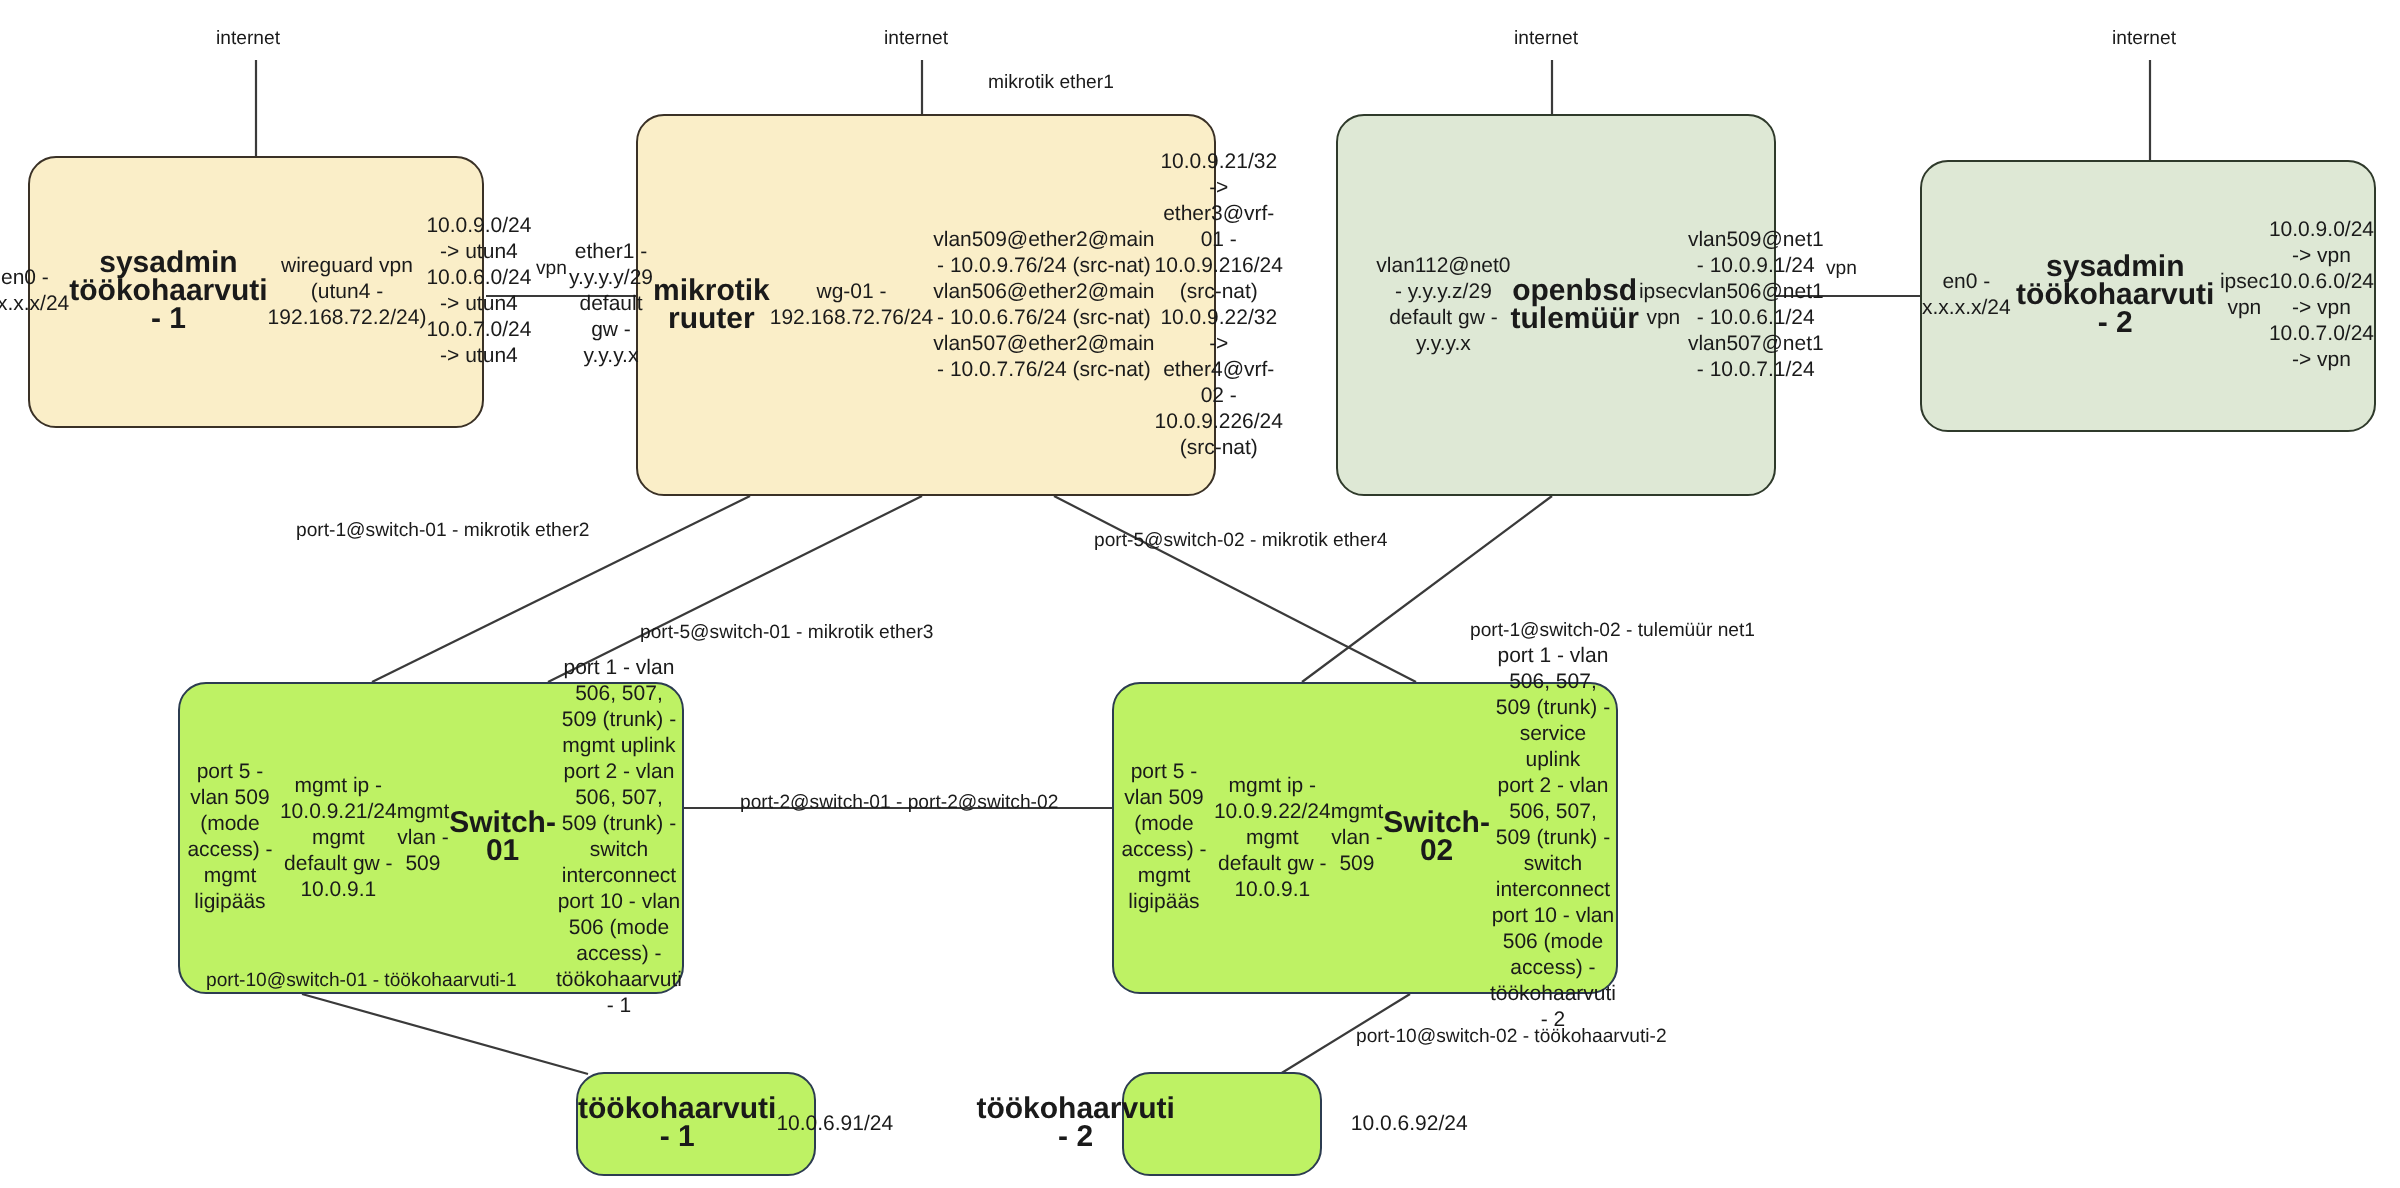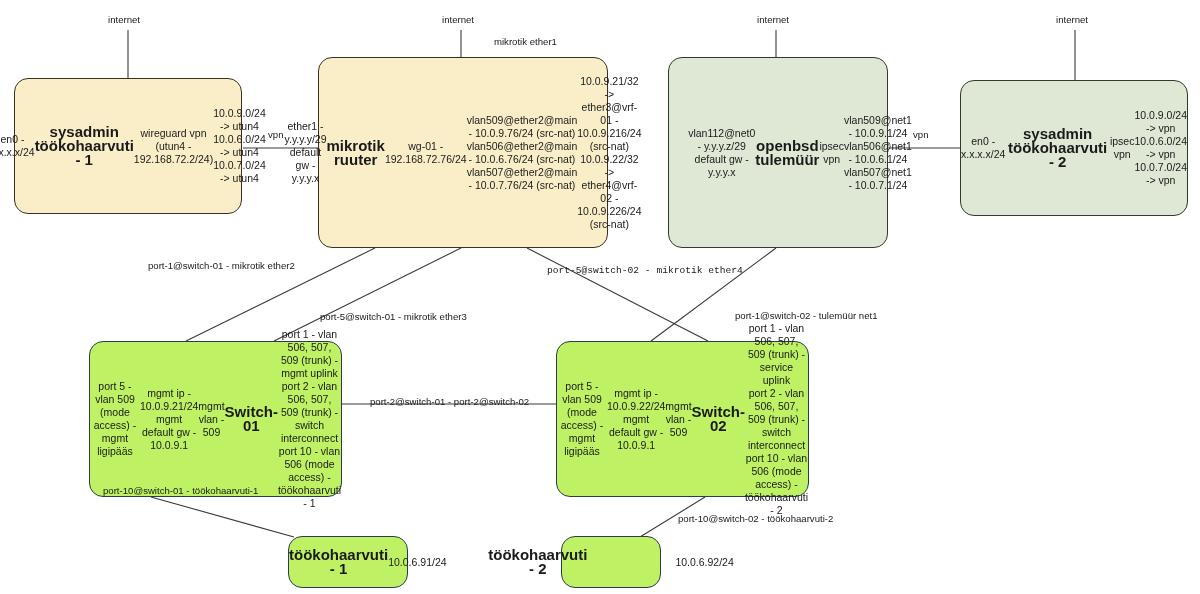--- a/index.html
+++ b/index.html
@@ -193,21 +193,21 @@
   <div class="net-label" style="left:757px; top:14px;">internet</div>
   <div class="net-label" style="left:1056px; top:14px;">internet</div>
 
   <div class="edge-label" style="left:470px; top:36px;padding-left:24px;">mikrotik ether1</div>
 
   <div class="edge-label" style="left:268px; top:129px;">vpn</div>
   <div class="edge-label" style="left:913px; top:129px;">vpn</div>
 
   <div class="edge-label" style="left:148px; top:260px;">port-1@switch-01 - mikrotik ether2</div>
   <div class="edge-label" style="left:320px; top:311px;">port-5@switch-01 - mikrotik ether3</div>
-  <div class="edge-label" style="left:547px; top:265px;font-family:Liberation Mono, monospace;">port-5@switch-02 - mikrotik ether4</div>
+  <div class="edge-label" style="left:547px; top:265px;">port-5@switch-02 - mikrotik ether4</div>
   <div class="edge-label" style="left:735px; top:310px;">port-1@switch-02 - tulemüür net1</div>
 
   <div class="edge-label" style="left:370px; top:396px;">port-2@switch-01 - port-2@switch-02</div>
 
   <div class="edge-label" style="left:103px; top:485px;">port-10@switch-01 - töökohaarvuti-1</div>
   <div class="edge-label" style="left:678px; top:513px;">port-10@switch-02 - töökohaarvuti-2</div>
 
 </div>
 
 </body></html>

